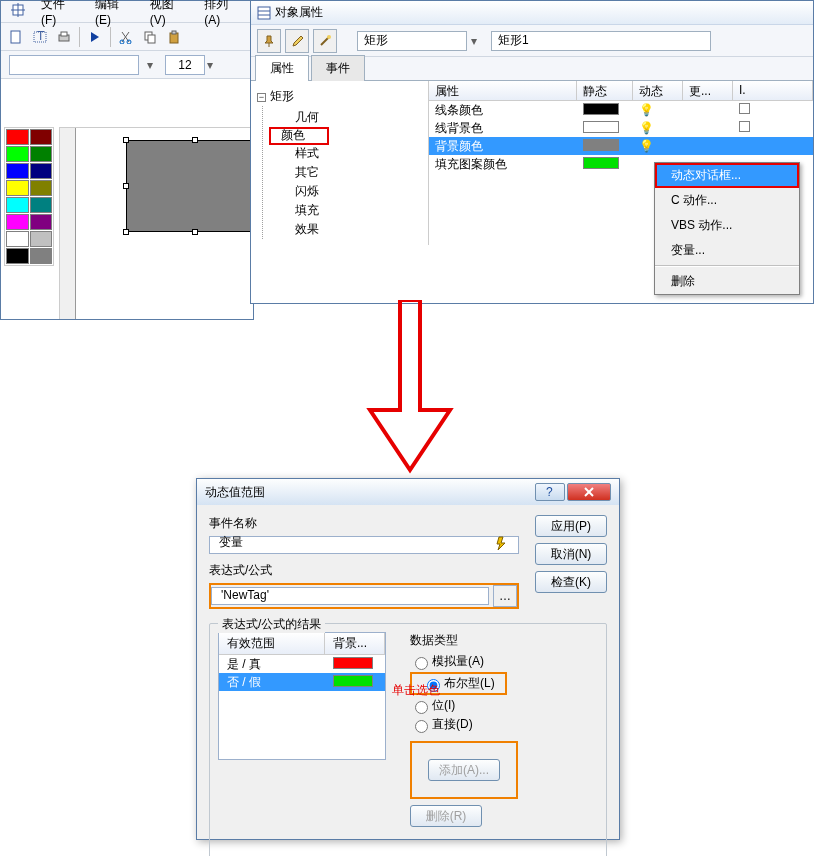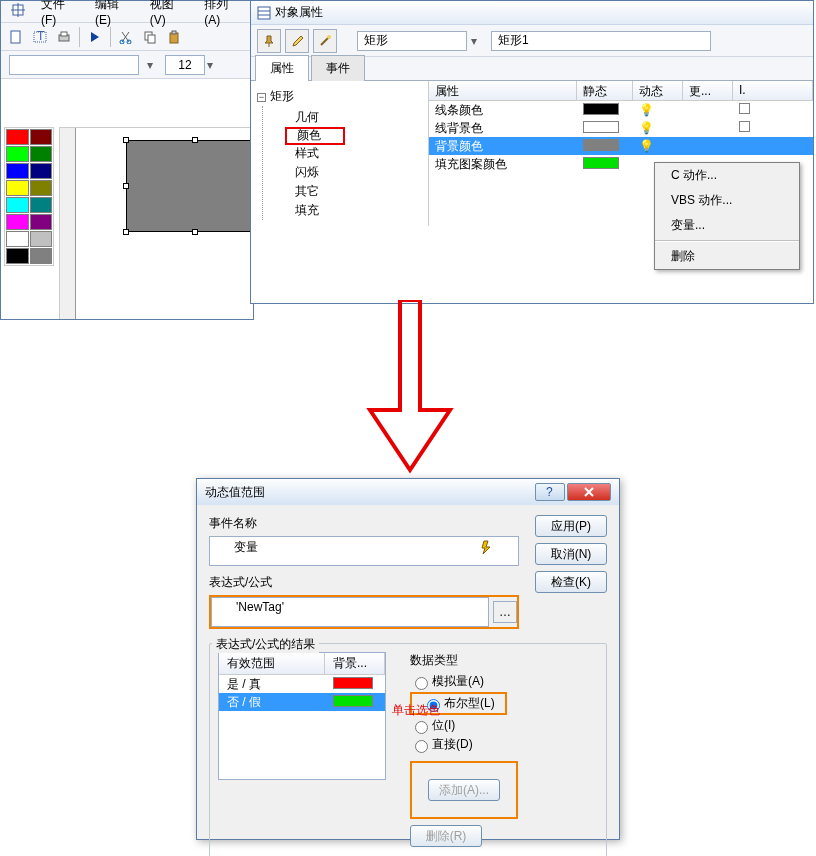--- a/index.html
+++ b/index.html
@@ -27,21 +27,21 @@
 .proptoolbar { height: 32px; display: flex; align-items: center; padding: 2px 6px; gap: 4px; border-bottom: 1px solid #d0d7e1; background: #f4f6fa; }
 .ptbtn { width: 24px; height: 24px; border: 1px solid #a0b0c0; background: #f0f0f0; display: inline-flex; align-items: center; justify-content: center; }
 .propfield { height: 20px; border: 1px solid #a0b0c0; background: #fff; padding: 2px 6px; display: flex; align-items: center; }
 .tabstrip { height: 24px; display: flex; align-items: flex-end; padding: 0 4px; background: #f4f6fa; border-bottom: 1px solid #a0b0c0; }
 .tab { padding: 4px 14px; border: 1px solid #a0b0c0; border-bottom: none; background: #fff; margin-right: 2px; position: relative; top: 1px; }
 .tab.inactive { background: #e8e8e8; }
 .propbody { display: flex; }
 .tree { width: 178px; border-right: 1px solid #ccc; padding: 6px; }
 .tree-node { padding: 1px 0 1px 0; }
 .tree-child { padding: 1px 0 1px 32px; font-family: Liberation Mono, monospace; }
-.tree-child.sel { border: 2px solid #e60000; display: inline; padding: 0 22px 0 10px; margin-left: 22px; }
+.tree-child.sel { border: 2px solid #e60000; display: inline; padding: 0 22px 0 10px; margin-left: 6px; }
 .expander { display: inline-block; width: 9px; height: 9px; border: 1px solid #808080; text-align: center; line-height: 7px; font-size: 9px; margin-right: 4px; color: #333; background: #fff; }
 .proptable { flex: 1; }
 .proptable-header { display: flex; background: linear-gradient(#fff,#e8eef8); border-bottom: 1px solid #ccc; height: 20px; }
 .pth { padding: 2px 6px; border-right: 1px solid #ccc; }
 .proprow { display: flex; height: 18px; align-items: center; }
 .proprow.selected { background: #3399ff; color: #fff; }
 .pcell { padding: 1px 6px; }
 .colorchip { width: 36px; height: 12px; border: 1px solid #808080; display: inline-block; }
 .lightbulb { color: #b08000; }
 .checkbox-empty { width: 11px; height: 11px; border: 1px solid #808080; display: inline-block; background: #fff; }
@@ -57,21 +57,21 @@
 
 
 .dlg { position: absolute; left: 196px; top: 478px; width: 424px; height: 362px; border: 1px solid #5a7ca6; background: #f0f0f0; box-shadow: 2px 2px 8px rgba(0,0,0,.3); }
 .dlgtitle { background: linear-gradient(#fdfefe,#d5e3f3); height: 26px; display: flex; align-items: center; padding: 0 8px; justify-content: space-between; }
 .dlgtitle-btns { display: flex; gap: 2px; }
 .dlgtitle-btn { width: 30px; height: 18px; border: 1px solid #7090b0; display: inline-flex; align-items: center; justify-content: center; background: linear-gradient(#f0f6fd,#c8dbef); border-radius: 2px; }
 .dlgtitle-btn.red { background: linear-gradient(#f08080,#d03020); color: #fff; width: 44px; }
 .dlgbody { padding: 10px 12px; position: relative; }
 .group { border: 1px solid #c0c8d0; border-radius: 2px; padding: 8px; margin-bottom: 8px; position: relative; }
 .dlg-label { margin-bottom: 4px; }
-.dlg-input { width: 100%; height: 30px; border: 1px solid #9cb0cc; background: #fff; padding: 2px 24px; display: flex; align-items: flex-start; justify-content: space-between; }
+.dlg-input { width: 100%; height: 18px; border: 1px solid #9cb0cc; background: #fff; padding: 2px 9px; display: flex; align-items: flex-end; justify-content: space-between; }
 .tag-icon { width: 16px; height: 16px; }
 .dlgbtn { width: 72px; height: 22px; border: 1px solid #7090b0; background: linear-gradient(#fdfefe,#e0e8f2); border-radius: 3px; display: inline-flex; align-items: center; justify-content: center; }
 .dlgbtn.disabled { color: #a0a0a0; }
 .rightbtns { position: absolute; right: 12px; top: 10px; display: flex; flex-direction: column; gap: 6px; }
 .browsebtn { width: 24px; height: 22px; border: 1px solid #9cb0cc; background: #f0f0f0; display: inline-flex; align-items: center; justify-content: center; }
 .orange-box { border: 2px solid #f08000; }
 .restable { border: 1px solid #9cb0cc; background: #fff; width: 168px; }
 .restable-head { display: flex; background: linear-gradient(#fff,#e8eef8); border-bottom: 1px solid #ccc; }
 .resth { padding: 2px 8px; border-right: 1px solid #ccc; }
 .resrow { display: flex; height: 18px; align-items: center; }
@@ -225,23 +225,24 @@
     <div class="tab">属性</div>
     <div class="tab inactive">事件</div>
   </div>
   <div class="propbody">
     <div class="tree">
       <div class="tree-node"><span class="expander">−</span><span>矩形</span></div>
       <div style="border-left:1px dotted #a0a0a0;margin-left:5px;padding-top:2px">
         <div class="tree-child">几何</div>
         <div><span class="tree-child sel">颜色</span></div>
         <div class="tree-child">样式</div>
+        <div class="tree-child">其它</div>
         <div class="tree-child">闪烁</div>
-        <div class="tree-child">其它</div>
         <div class="tree-child">填充</div>
+        <div class="tree-child">效果</div>
       </div>
     </div>
     <div class="proptable">
       <div class="proptable-header">
         <div class="pth" style="width:148px">属性</div>
         <div class="pth" style="width:56px">静态</div>
         <div class="pth" style="width:50px">动态</div>
         <div class="pth" style="width:50px">更...</div>
         <div class="pth" style="flex:1">I.</div>
       </div>
@@ -271,20 +272,21 @@
         <div class="pcell" style="width:56px"><span class="colorchip" style="background:#00e000"></span></div>
         <div class="pcell" style="width:50px"></div>
         <div class="pcell" style="width:50px"></div>
         <div class="pcell" style="flex:1"></div>
       </div>
     </div>
   </div>
 </div>
 
 <div class="ctxmenu" style="left:654px;top:162px">
+  <div class="ctxitem hl">动态对话框...</div>
   <div class="ctxitem">C 动作...</div>
   <div class="ctxitem">VBS 动作...</div>
   <div class="ctxitem">变量...</div>
   <div class="ctxsep"></div>
   <div class="ctxitem">删除</div>
 </div>
 
 <svg class="big-arrow" width="100" height="180">
   <path d="M40 0 L60 0 L60 110 L90 110 L50 170 L10 110 L40 110 Z" fill="none" stroke="#e60000" stroke-width="4"></path>
 </svg>
@@ -327,21 +329,21 @@
         <div class="dlg-input" style="flex:1">
             <span>'NewTag'</span>
           </div>
         <div class="browsebtn">…</div>
       </div>
     </div>
 
     <div style="height:14px"></div>
 
     <div class="group" style="padding-bottom:60px">
-      <div class="dlg-label" style="position:absolute;top:-8px;left:2px;background:#f0f0f0;padding:0 4px">表达式/公式的结果</div>
+      <div class="dlg-label" style="position:absolute;top:-8px;left:8px;background:#f0f0f0;padding:0 4px">表达式/公式的结果</div>
 
       <div style="display:flex;gap:24px;align-items:flex-start">
         <div class="restable">
           <div class="restable-head">
             <div class="resth" style="width:106px">有效范围</div>
             <div class="resth" style="flex:1">背景...</div>
           </div>
           <div class="resrow">
             <div class="rescell" style="width:106px">是 / 真</div>
             <div class="rescell" style="flex:1"><span class="colorchip" style="background:#ff0000;width:40px"></span></div>

